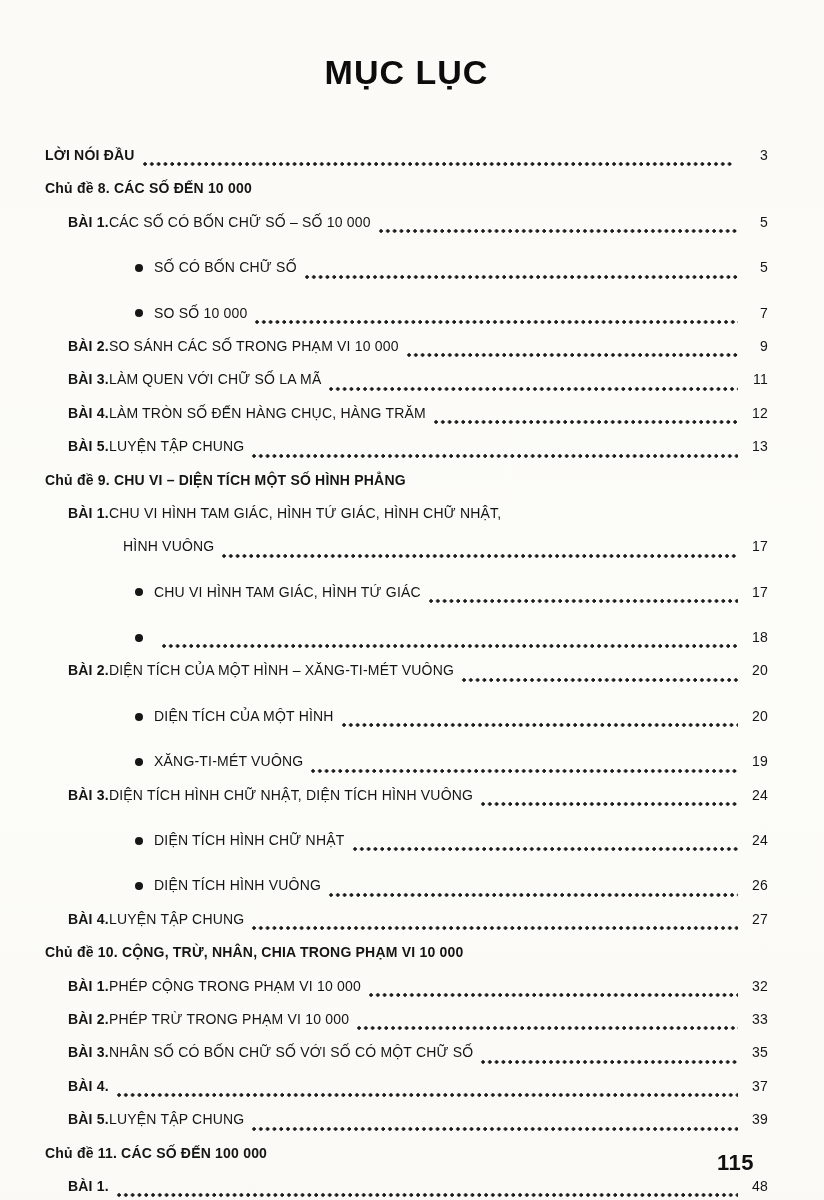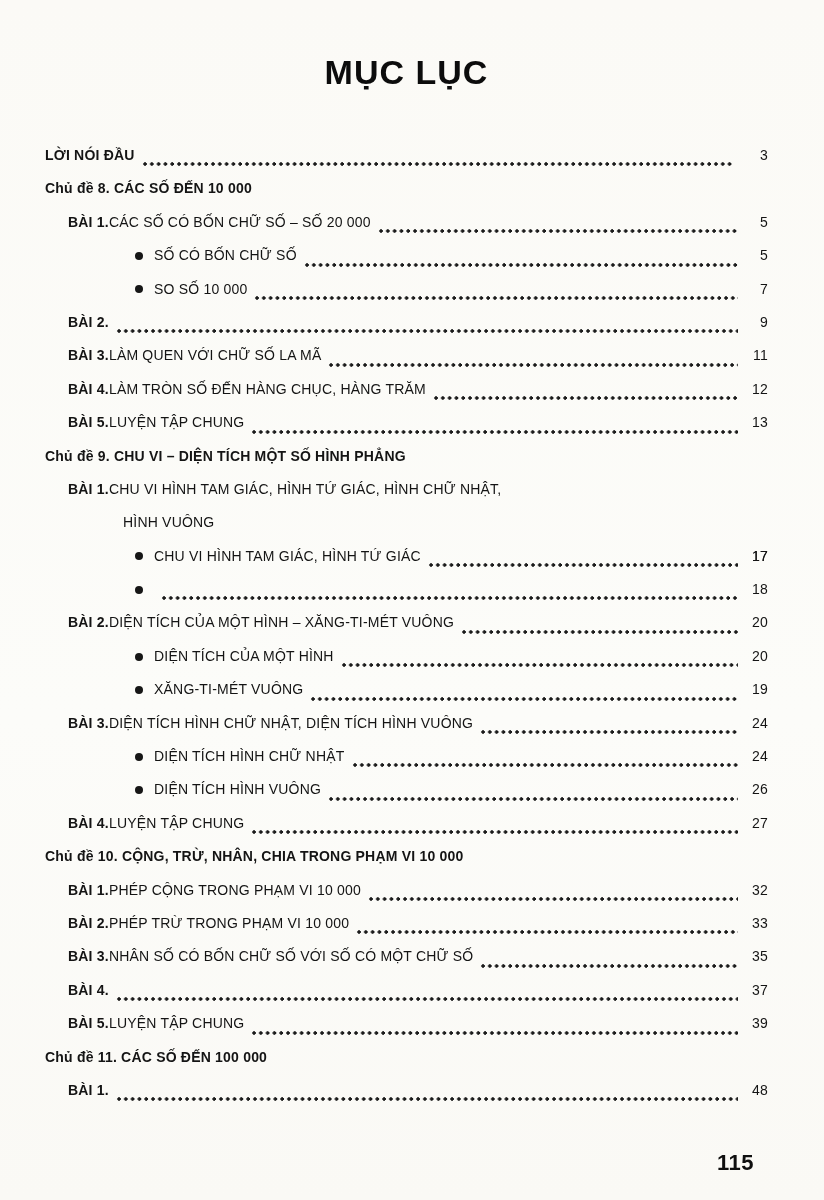--- a/index.html
+++ b/index.html
@@ -29,22 +29,22 @@
     line-height:33.4px;
     font-size:14px;
     letter-spacing:.2px;
     white-space:nowrap;
   }
   .txt{flex:0 0 auto;}
   .front .txt{font-weight:bold;}
   .chapter .txt{font-weight:bold;}
   .lesson{padding-left:23px;}
   .label{font-weight:bold;margin-right:0;flex:0 0 auto;}
-  .cont{padding-left:78px;flex-direction:column;}
-  .bullet{padding-left:90px;}
+  .cont{padding-left:78px;}
+  .bullet{padding-left:90px;margin-top:12px;}
   .bdot{
     width:8px;height:8px;border-radius:50%;
     background:#161616;
     align-self:center;
     margin-right:11px;
     flex:0 0 auto;
   }
   .dots{
     flex:1 1 auto;
     align-self:stretch;
@@ -72,38 +72,39 @@
       <div class="row front">
         <span class="txt">LỜI NÓI ĐẦU</span>
         <span class="dots"></span>
         <span class="pg">3</span>
       </div>
       <div class="row chapter">
         <span class="txt">Chủ đề 8. CÁC SỐ ĐẾN 10 000</span>
       </div>
       <div class="row lesson">
         <span class="label">BÀI 1.</span>
-        <span class="txt">CÁC SỐ CÓ BỐN CHỮ SỐ – SỐ 20 000</span>
+        <span class="txt">CÁC SỐ CÓ BỐN CHỮ SỐ – SỐ 10 000</span>
         <span class="dots"></span>
         <span class="pg">5</span>
       </div>
       <div class="row bullet">
         <span class="bdot"></span>
         <span class="txt">SỐ CÓ BỐN CHỮ SỐ</span>
         <span class="dots"></span>
         <span class="pg">5</span>
       </div>
       <div class="row bullet">
         <span class="bdot"></span>
         <span class="txt">SO SỐ 10 000</span>
         <span class="dots"></span>
         <span class="pg">7</span>
       </div>
       <div class="row lesson">
         <span class="label">BÀI 2.</span>
+        <span class="txt">SO SÁNH CÁC SỐ TRONG PHẠM VI 10 000</span>
         <span class="dots"></span>
         <span class="pg">9</span>
       </div>
       <div class="row lesson">
         <span class="label">BÀI 3.</span>
         <span class="txt">LÀM QUEN VỚI CHỮ SỐ LA MÃ</span>
         <span class="dots"></span>
         <span class="pg">11</span>
       </div>
       <div class="row lesson">

